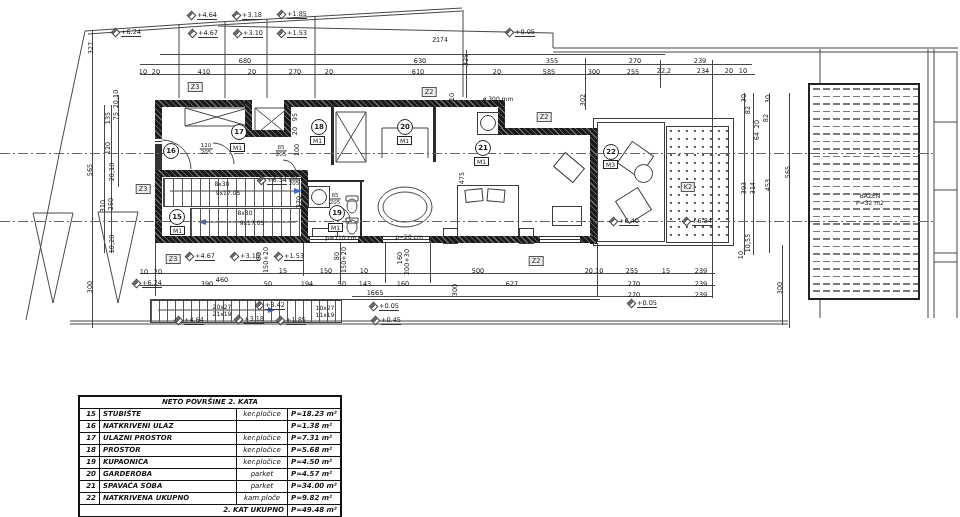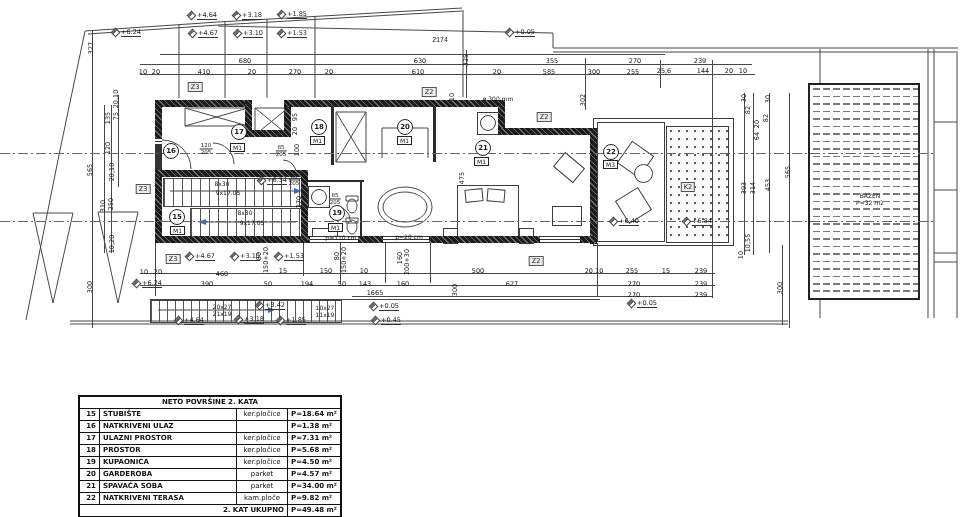--- a/index.html
+++ b/index.html
@@ -35,21 +35,21 @@
   .elev{position:absolute;display:flex;align-items:center;gap:2px;font-size:6.5px;}
   .elev .d{width:5px;height:5px;border:1px solid #444;transform:rotate(45deg);
            background:linear-gradient(90deg,#666 50%,#fff 50%);flex:none;}
   .elev .t{border-bottom:1px solid #333;padding-bottom:0;}
   .furn{position:absolute;border:1px solid #3c3c3c;background:#fff;}
   .circ{position:absolute;border:1px solid #3c3c3c;border-radius:50%;background:#fff;}
   
   .areas{position:absolute;left:78px;top:395px;border-collapse:collapse;background:#fff;
          font-size:7px;color:#111;}
   .areas th,.areas td{border:1px solid #111;padding:0 3px;height:11px;line-height:11px;white-space:nowrap;}
-  .areas{border:2px solid #111;}
+  .areas{border:2px solid #111;font-style:italic;}
   .areas th{font-weight:bold;text-align:center;}
   .areas td.num{width:13px;text-align:right;font-weight:bold;}
   .areas td.name{width:130px;text-align:left;font-weight:bold;}
   .areas td.mat{width:44px;text-align:center;font-weight:normal;}
   .areas td.area{width:42px;text-align:left;font-weight:bold;}
   .areas td.tot{text-align:right;font-weight:bold;}
 </style>
 </head>
 <body>
 
@@ -196,27 +196,27 @@
       <div class="dh" style="left: 156px; top: 72px;">20</div>
       <div class="dh" style="left: 204px; top: 72px;">410</div>
       <div class="dh" style="left: 252px; top: 72px;">20</div>
       <div class="dh" style="left: 295px; top: 72px;">270</div>
       <div class="dh" style="left: 329px; top: 72px;">20</div>
       <div class="dh" style="left: 418px; top: 72px;">610</div>
       <div class="dh" style="left: 497px; top: 72px;">20</div>
       <div class="dh" style="left: 549px; top: 72px;">585</div>
       <div class="dh" style="left: 594px; top: 72px;">300</div>
       <div class="dh" style="left: 633px; top: 72px;">255</div>
-      <div class="dh" style="left: 664px; top: 71px;">25,6</div>
-      <div class="dh" style="left: 703px; top: 71px;">144</div>
+      <div class="dh" style="left: 664px; top: 71px;">22,2</div>
+      <div class="dh" style="left: 703px; top: 71px;">234</div>
       <div class="dh" style="left: 729px; top: 71px;">20</div>
       <div class="dh" style="left: 743px; top: 71px;">10</div>
       <div class="dh" style="left: 144px; top: 272px;">10</div>
       <div class="dh" style="left: 158px; top: 272px;">20</div>
-      <div class="dh" style="left: 222px; top: 274px;">460</div>
+      <div class="dh" style="left: 222px; top: 280px;">460</div>
       <div class="dh" style="left: 283px; top: 271px;">15</div>
       <div class="dh" style="left: 326px; top: 271px;">150</div>
       <div class="dh" style="left: 364px; top: 271px;">10</div>
       <div class="dh" style="left: 478px; top: 271px;">500</div>
       <div class="dh" style="left: 594px; top: 271px;">20,10</div>
       <div class="dh" style="left: 632px; top: 271px;">255</div>
       <div class="dh" style="left: 666px; top: 271px;">15</div>
       <div class="dh" style="left: 701px; top: 271px;">239</div>
       <div class="dh" style="left: 207px; top: 284px;">390</div>
       <div class="dh" style="left: 268px; top: 284px;">50</div>
@@ -401,21 +401,21 @@
     <thead>
       <tr>
           <th colspan="4">NETO POVRŠINE 2. KATA</th>
         </tr>
     </thead>
     <tbody>
         <tr>
           <td class="num">15</td>
           <td class="name">STUBIŠTE</td>
           <td class="mat">ker.pločice</td>
-          <td class="area">P=18.64 m²</td>
+          <td class="area">P=18.23 m²</td>
         </tr>
         <tr>
           <td class="num">16</td>
           <td class="name">NATKRIVENI ULAZ</td>
           <td class="mat"></td>
           <td class="area">P=1.38 m²</td>
         </tr>
         <tr>
           <td class="num">17</td>
           <td class="name">ULAZNI PROSTOR</td>
@@ -441,21 +441,21 @@
           <td class="area">P=4.57 m²</td>
         </tr>
         <tr>
           <td class="num">21</td>
           <td class="name">SPAVAĆA SOBA</td>
           <td class="mat">parket</td>
           <td class="area">P=34.00 m²</td>
         </tr>
         <tr>
           <td class="num">22</td>
-          <td class="name">NATKRIVENI TERASA</td>
+          <td class="name">NATKRIVENA UKUPNO</td>
           <td class="mat">kam.ploče</td>
           <td class="area">P=9.82 m²</td>
         </tr>
       </tbody>
     <tfoot>
       <tr>
         <td colspan="3" class="tot">2. KAT UKUPNO</td>
         <td class="area">P=49.48 m²</td>
       </tr>
     </tfoot>

